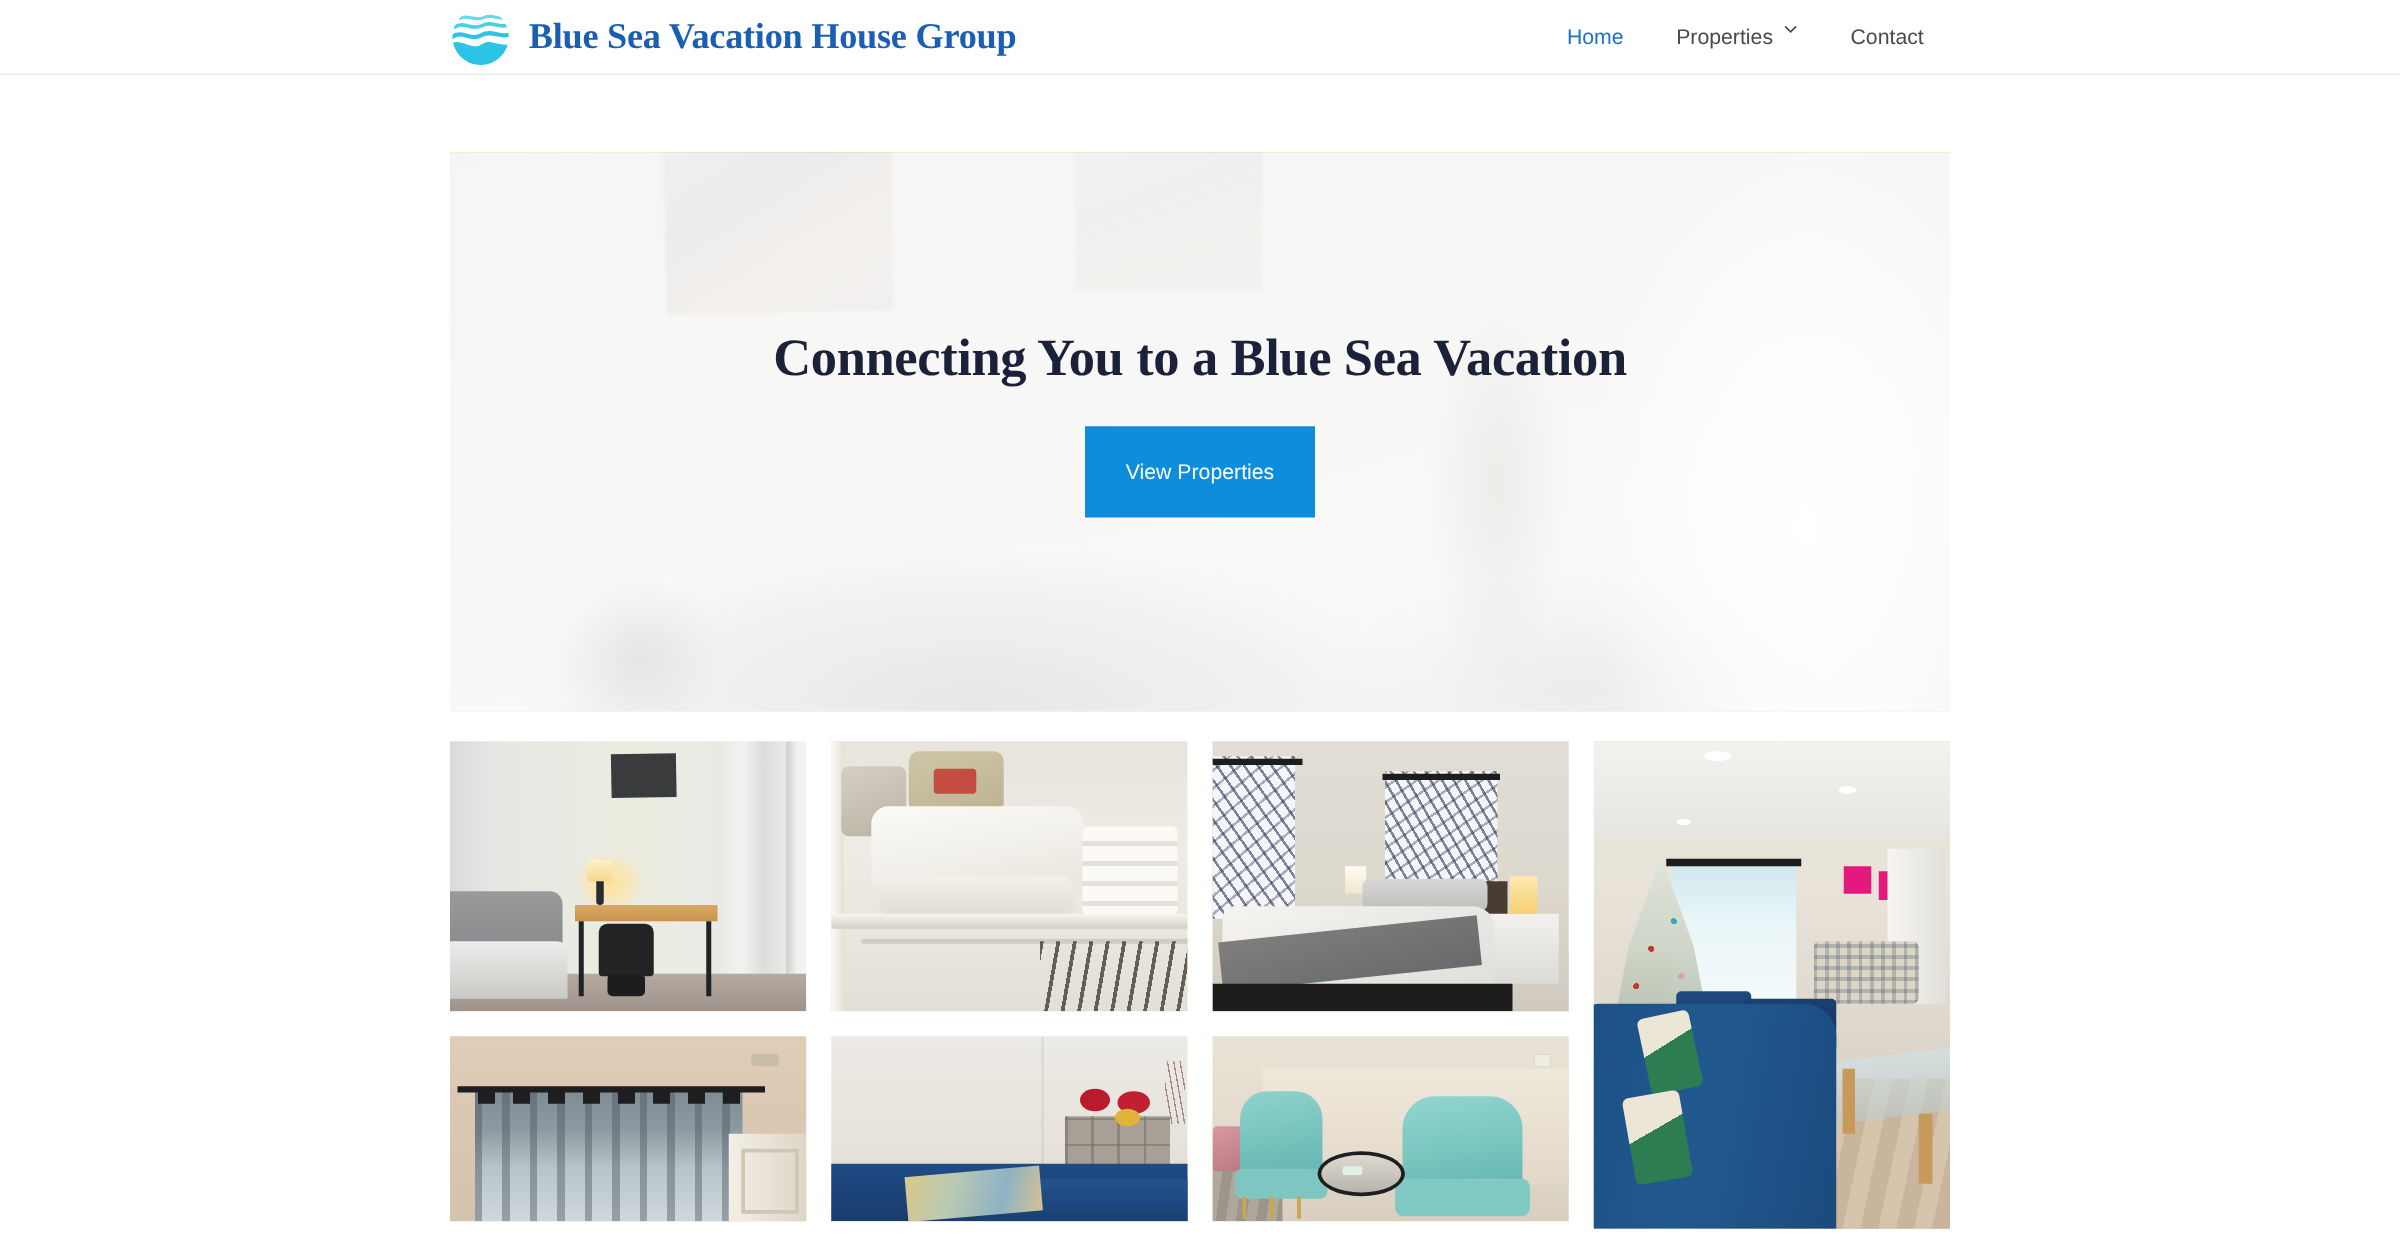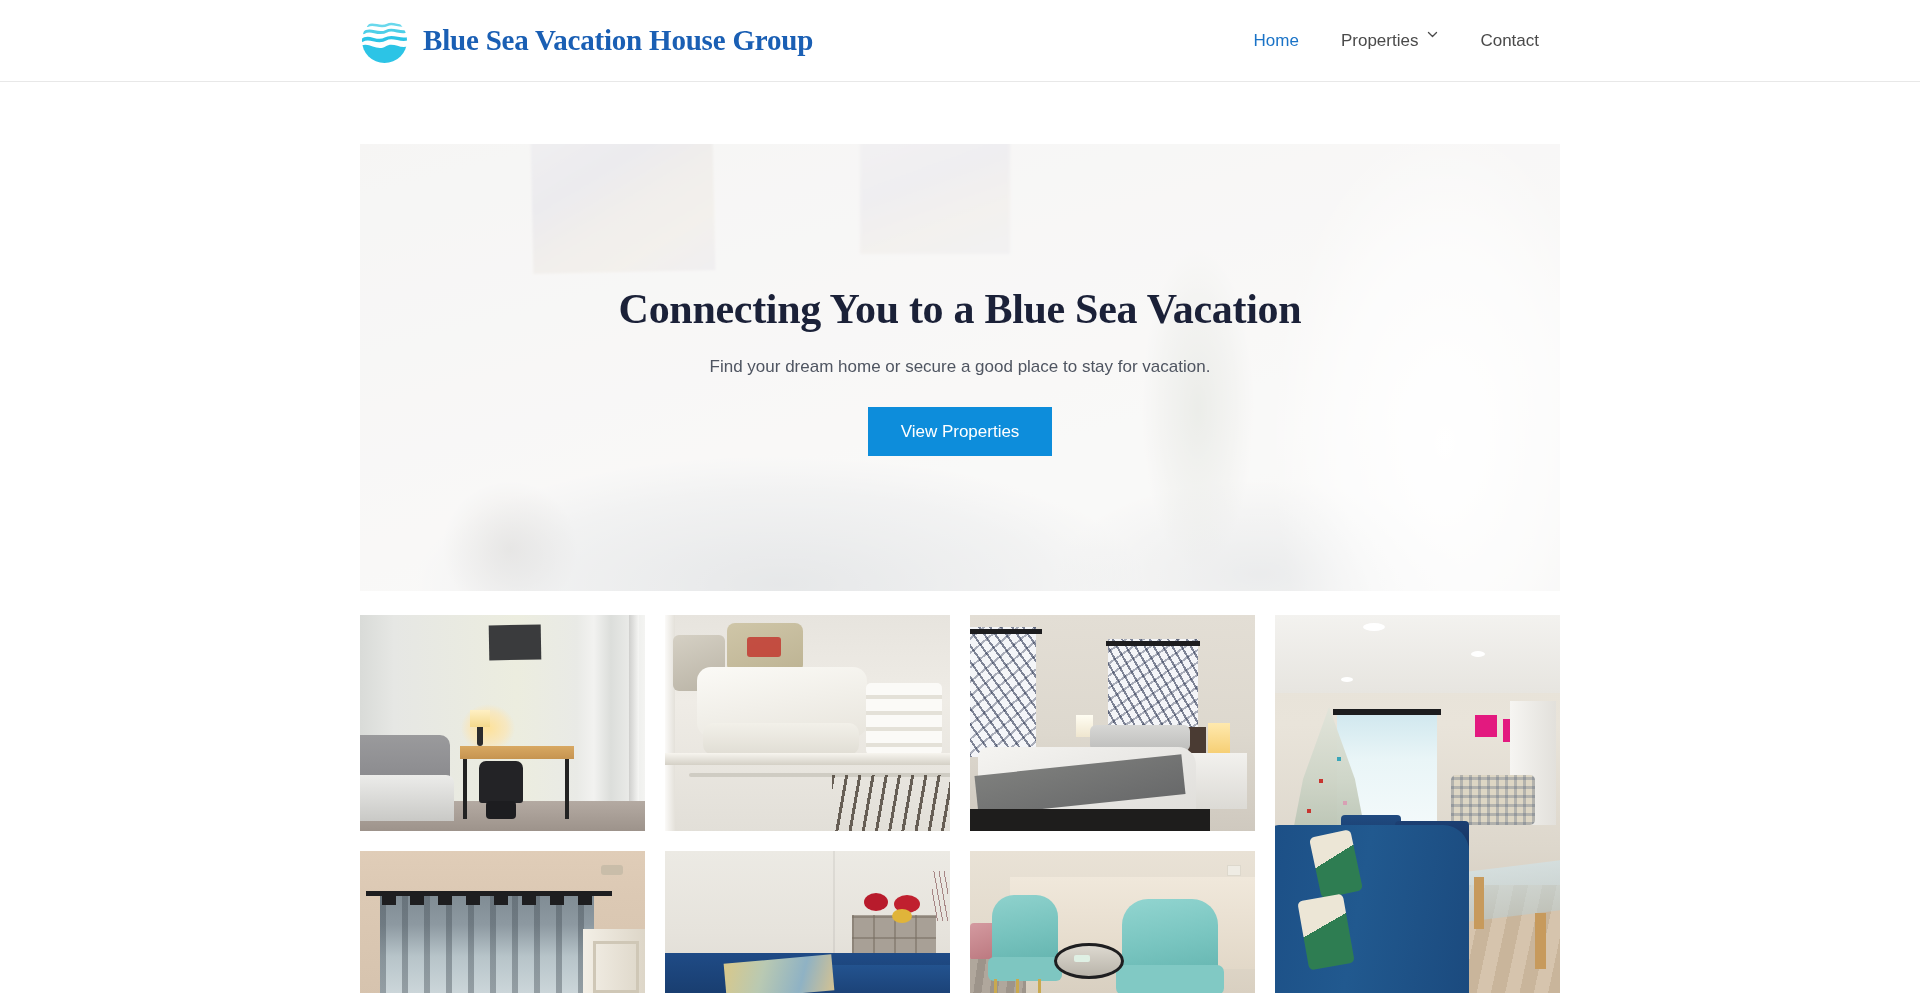--- a/index.html
+++ b/index.html
@@ -8,21 +8,21 @@
     width: 1920px;
     height: 993px;
     overflow: hidden;
     background: #ffffff;
     font-family: "Liberation Sans", sans-serif;
   }
 
   
   .site-header {
     width: 1920px;
-    height: 82px;
+    height: 60px;
     background: #ffffff;
     border-bottom: 1px solid #e8e8e8;
     display: flex;
     align-items: center;
     position: relative;
   }
   .header-inner {
     width: 1200px;
     margin: 0 auto;
     display: flex;
@@ -156,21 +156,21 @@
     color: #4f5561;
     text-align: center;
   }
   .hero-btn {
     margin-top: 30px;
     background: #0d8ddb;
     color: #ffffff;
     border: none;
     font-family: "Liberation Sans", sans-serif;
     font-size: 17px;
-    padding: 16px 33px;
+    padding: 28px 33px;
     cursor: pointer;
     line-height: 1;
   }
 
   
   .gallery {
     width: 1200px;
     margin-top: 24px;
     display: flex;
     gap: 20px;
@@ -582,21 +582,20 @@
 <div class="page-body">
 
   <section class="hero">
     <div class="hero-photo">
       <div class="hero-art-left"></div>
       <div class="hero-art-right"></div>
     </div>
     <div class="hero-overlay"></div>
     <div class="hero-content">
       <h1 class="hero-title">Connecting You to a Blue Sea Vacation</h1>
-      <p class="hero-sub">Find your dream home or secure a good place to stay for vacation.</p>
       <button class="hero-btn">View Properties</button>
     </div>
   </section>
 
   <section class="gallery">
 
     <div class="gal-col c1">
       <div class="photo h-short p-desk">
         <div class="doorframe"></div>
         <div class="art"></div>

